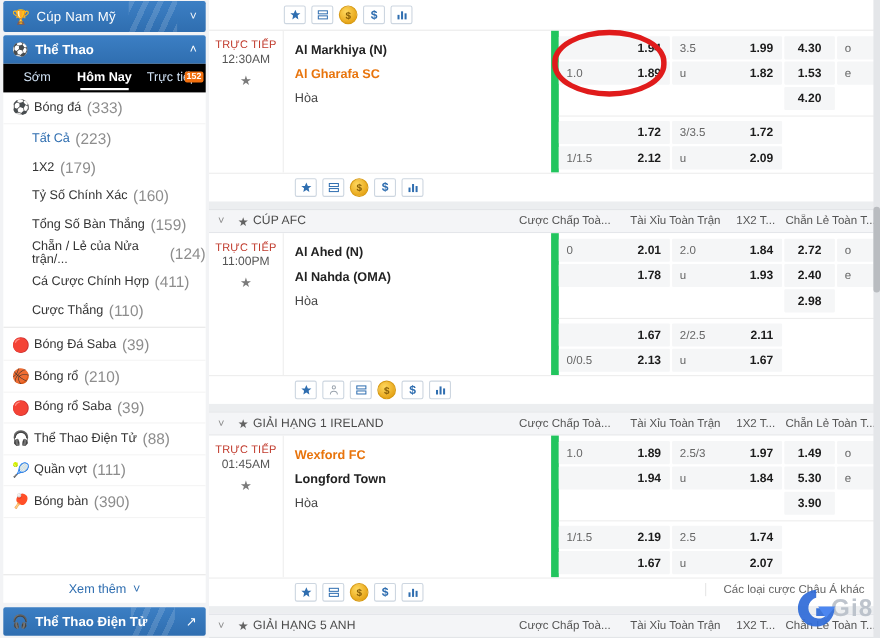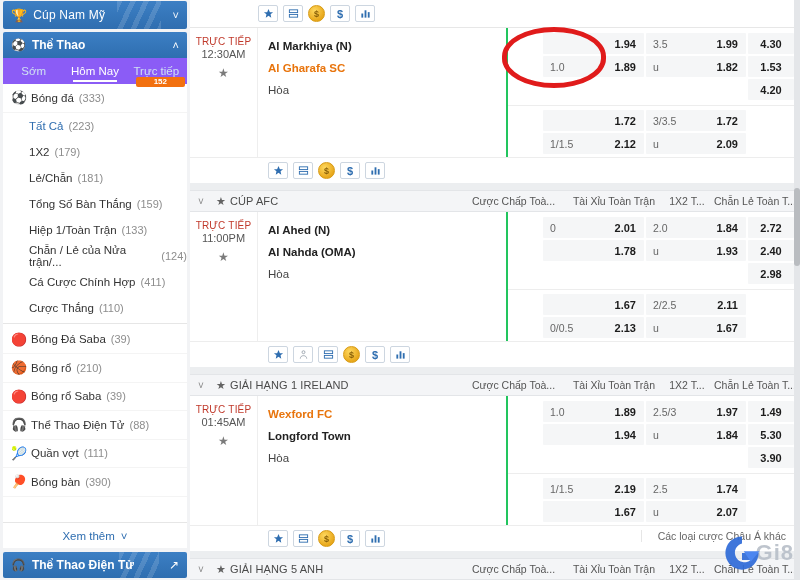--- a/index.html
+++ b/index.html
@@ -37,46 +37,46 @@
     background: linear-gradient(180deg,#3c7fc4 0%, #2f6eb0 100%);
     border-radius: 2px 2px 0 0;
     display: flex; align-items: center; padding: 0 8px;
     color: #fff; position: relative; overflow: hidden;
   }
   .sport-head .b-ico { font-size: 12px; margin-right: 6px; }
   .sport-head .b-txt { font-size: 12px; font-weight: bold; }
   .sport-head .b-caret { margin-left: auto; font-size: 11px; }
 
   .tabs {
-    margin: 0 3px; height: 26px; background: #8b5cf6;
+    margin: 0 3px; height: 26px; background: #000000;
     display: flex; align-items: stretch; position: relative;
   }
   .tab {
     flex: 1; display: flex; align-items: center; justify-content: center;
     color: #cfe0f2; font-size: 11.5px; position: relative; cursor: pointer;
   }
-  .tab.active { color: #fff; font-weight: normal; }
+  .tab.active { color: #fff; font-weight: bold; }
   .tab.active::after {
     content:""; position: absolute; left: 14%; right: 14%; bottom: 2px; height: 2px; background:#fff;
   }
   .tab .badge {
-    position: absolute; top: 19px; right: 2px;
+    position: absolute; top: 7px; right: 2px;
     background: #f2700f; color:#fff; font-size: 8px; font-weight: bold;
-    padding: 0px 18px; border-radius: 2px; line-height: 10px;
+    padding: 0px 2px; border-radius: 2px; line-height: 10px;
   }
 
   .side-list { background: #fff; margin: 0 3px; flex: 1 1 auto; overflow: hidden; }
   .s-row {
     display: flex; align-items: center; height: 28.5px;
     padding-left: 8px; font-size: 11.5px; color: #3a3a3a; cursor: pointer;
     border-bottom: 1px solid #f4f4f4;
   }
   .s-row .s-ico { width: 20px; flex: 0 0 20px; font-size: 13px; line-height: 1; }
   .s-row .s-lbl { color: #333; }
-  .s-row .s-cnt { color: #8d8d8d; font-size: 11px; margin-left: 5px; }
+  .s-row .s-cnt { color: #8d8d8d; font-size: 14px; margin-left: 5px; }
   .s-row.sub { padding-left: 26px; border-bottom: none; height: 26px; }
   .s-row.sub.sel .s-lbl { color: #2f6eb0; }
   .s-sep { height:1px; background:#e6e6e6; margin: 2px 0; }
 
   .xem-them {
     height: 26px; display:flex; align-items:center; justify-content:center;
     color:#2f6eb0; font-size: 11.5px; background:#fff; margin: 0 3px;
     border-top: 1px solid #e6e6e6; cursor:pointer;
   }
   .bottom-banner {
@@ -134,38 +134,38 @@
   
   .match { display:flex; background:#fff; }
   .m-time {
     width: 68px; flex:0 0 68px; padding-top: 8px; text-align:center;
     border-right: 1px solid #eeeeee;
   }
   .m-time .live { color:#c0392b; font-size: 10px; letter-spacing:.2px; }
   .m-time .hhmm { color:#555; font-size: 11px; margin-top:1px; }
   .m-time .star { color:#7b7b7b; font-size: 12px; margin-top: 6px; }
 
-  .m-teams { width: 250px; flex:0 0 250px; padding: 7px 0 0 10px; border-right:2px solid #22c55e; }
+  .m-teams { width: 250px; flex:0 0 250px; padding: 7px 0 0 10px; border-right:7px solid #22c55e; }
   .m-teams .t { font-size: 11.5px; line-height: 22px; }
   .m-teams .home { color:#222; font-weight:bold; }
   .m-teams .away { color:#222; font-weight:bold; }
   .m-teams .away.hl { color:#e8740c; }
   .m-teams .draw { color:#444; font-weight:normal; }
 
   .m-odds { flex:1 1 auto; padding-top: 4px; }
   .odds-grp { padding-bottom: 2px; }
   .orow { display:flex; height: 23px; align-items:center; }
   .cell {
     display:flex; align-items:center; background:#f5f6f7; height:21px;
     margin-right: 2px; border-radius: 1px; cursor:pointer;
   }
   .cell.blank { background: transparent; cursor: default; }
   .cell .hd { flex:1 1 auto; text-align:left; padding-left:7px; font-size: 10.5px; color:#666; }
   .cell .pr { text-align:right; padding-right: 8px; font-size: 11px; font-weight:bold; color:#1c1c1c; }
-  .w-hdp { width: 101px; margin-left: 35px; }
+  .w-hdp { width: 101px; }
   .w-ou  { width: 100px; }
   .w-1x2 { width: 46px; justify-content: center; }
   .w-1x2 .pr { padding-right:0; }
   .w-oe  { width: 90px; }
   .odds-div { border-top: 1px solid #ededed; margin: 2px 0 3px 0; }
 
   .m-footer {
     display:flex; align-items:center; height: 26px;
     border-top:1px solid #ededed; padding-left: 78px; background:#fff; position:relative;
   }
@@ -239,30 +239,26 @@
 
       <div class="s-row sub sel">
         <span class="s-lbl">Tất Cả</span>
         <span class="s-cnt">(223)</span>
       </div>
       <div class="s-row sub">
         <span class="s-lbl">1X2</span>
         <span class="s-cnt">(179)</span>
       </div>
       <div class="s-row sub">
-        <span class="s-lbl">Lẻ/Chẵn</span>
-        <span class="s-cnt">(181)</span>
+        <span class="s-lbl">Tỷ Số Chính Xác</span>
+        <span class="s-cnt">(160)</span>
       </div>
       <div class="s-row sub">
         <span class="s-lbl">Tổng Số Bàn Thắng</span>
         <span class="s-cnt">(159)</span>
-      </div>
-      <div class="s-row sub">
-        <span class="s-lbl">Hiệp 1/Toàn Trận</span>
-        <span class="s-cnt">(133)</span>
       </div>
       <div class="s-row sub">
         <span class="s-lbl">Chẵn / Lẻ của Nửa trận/...</span>
         <span class="s-cnt">(124)</span>
       </div>
       <div class="s-row sub">
         <span class="s-lbl">Cá Cược Chính Hợp</span>
         <span class="s-cnt">(411)</span>
       </div>
       <div class="s-row sub">

